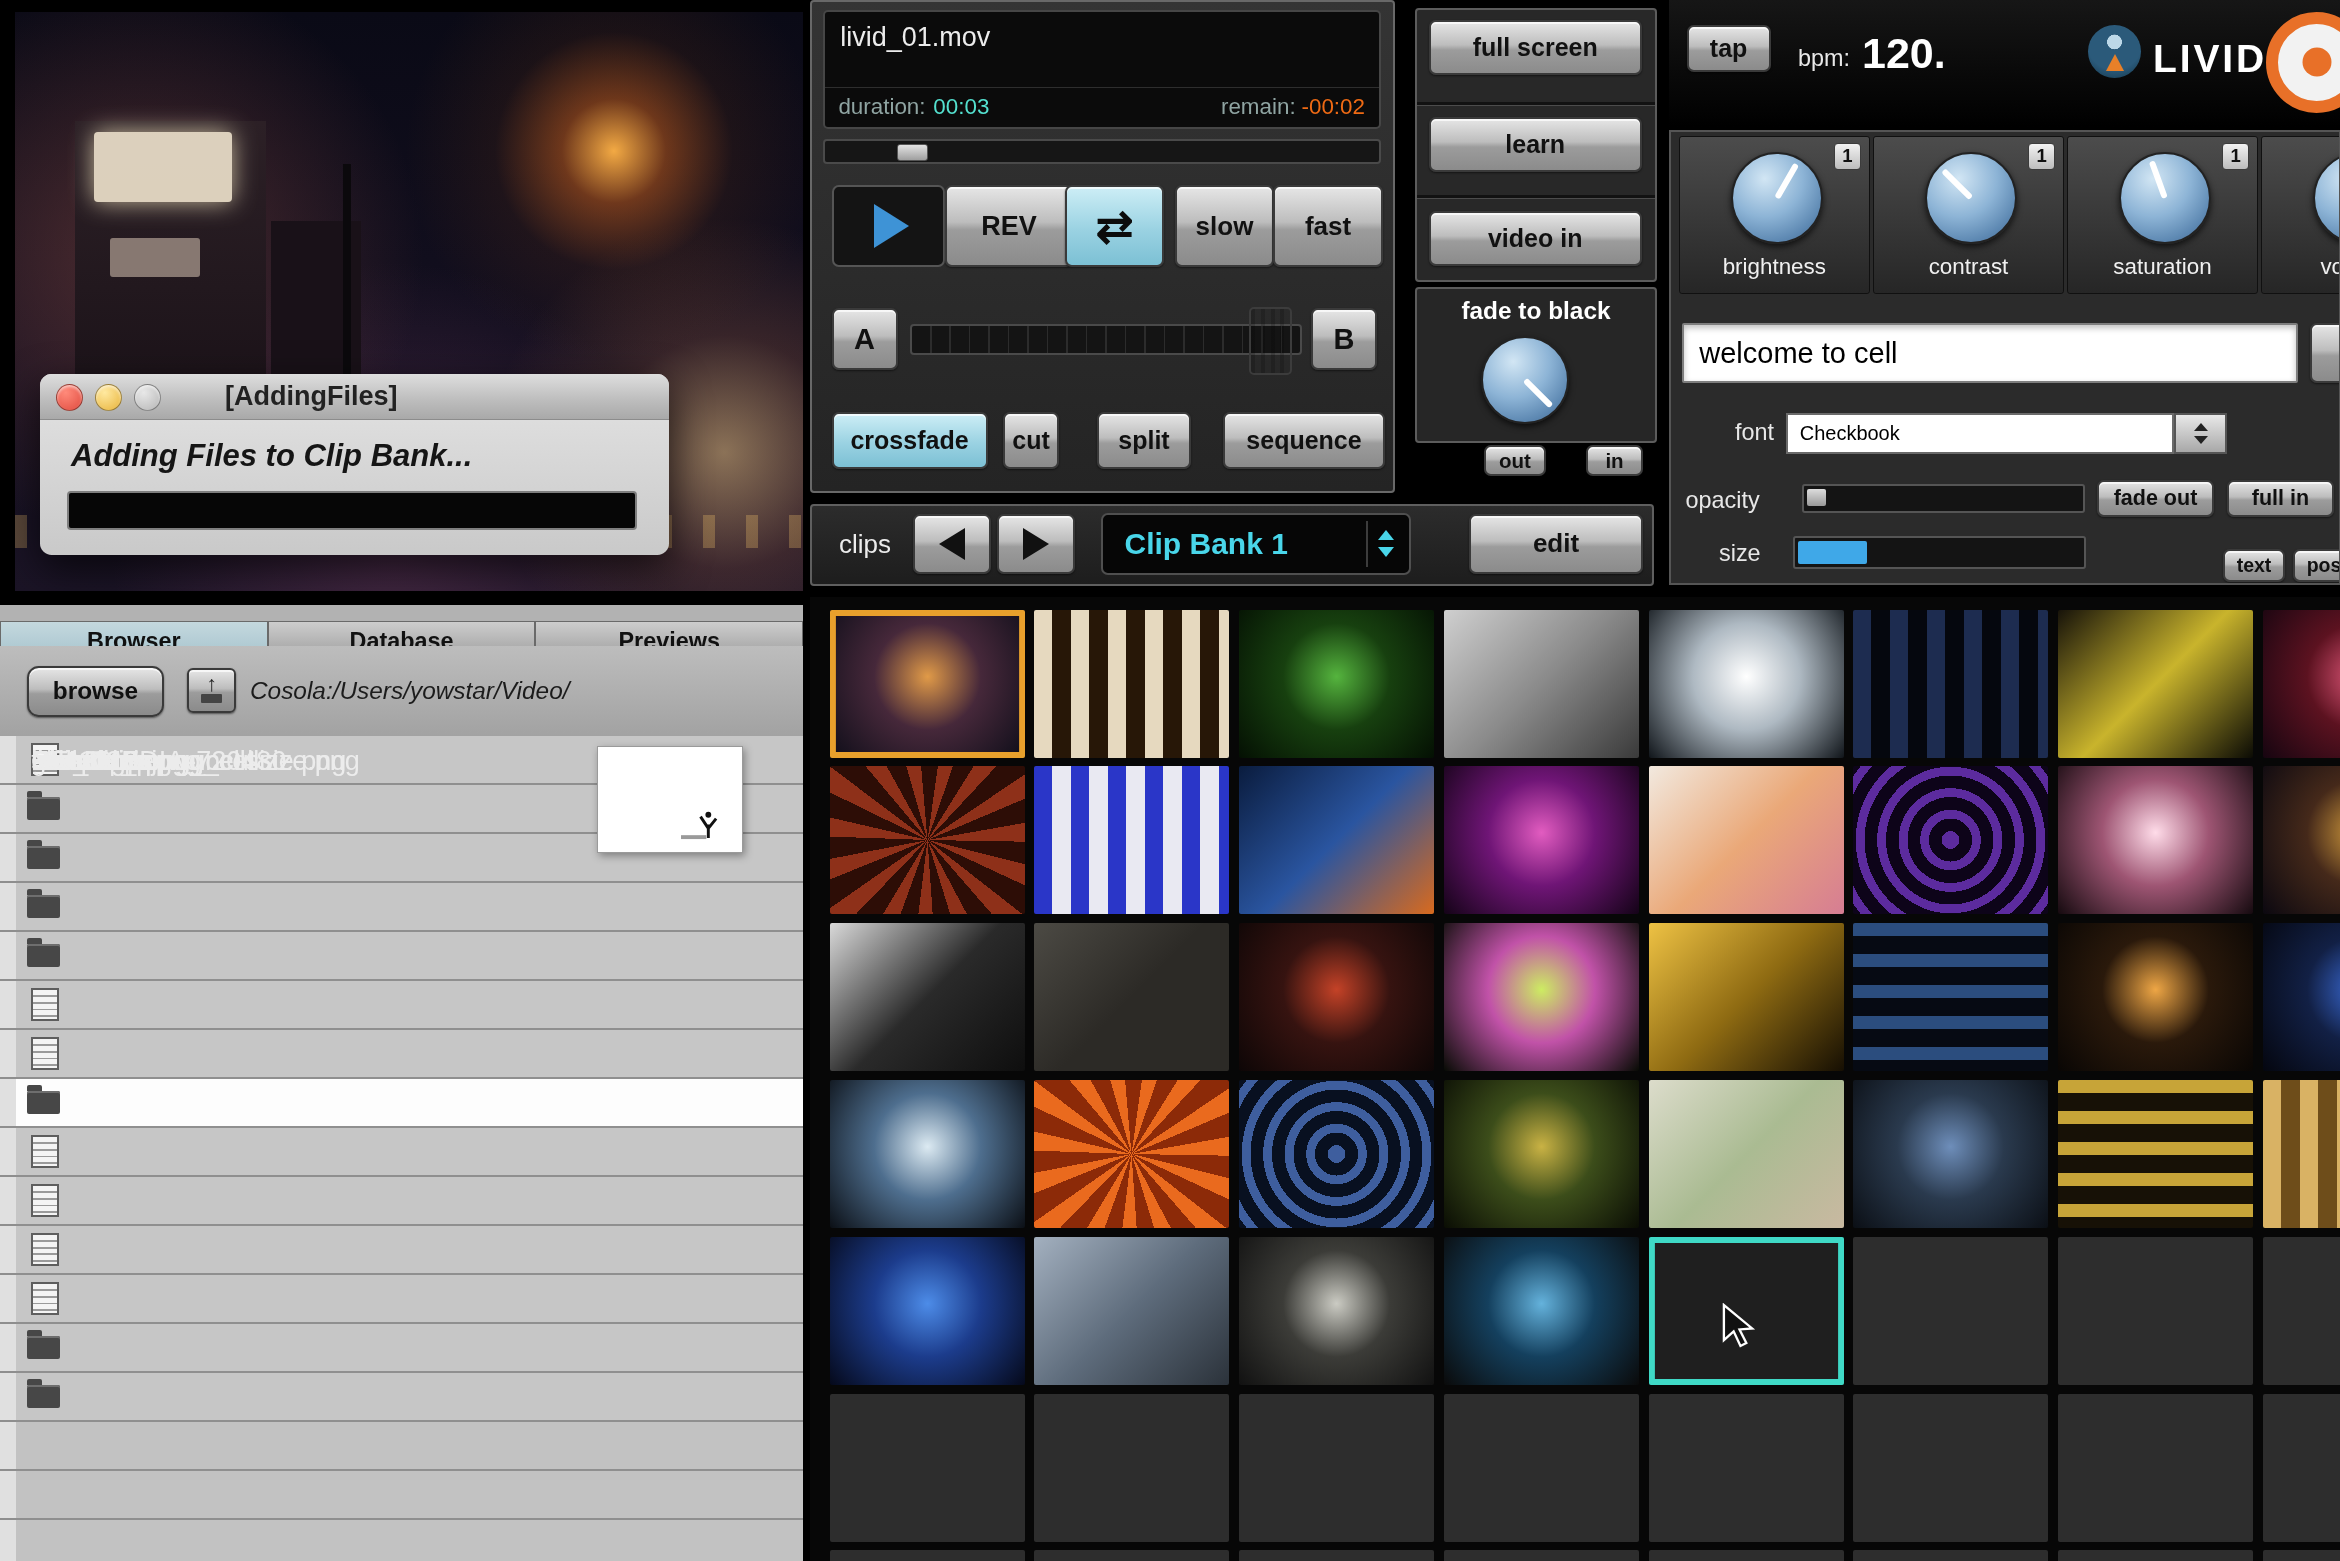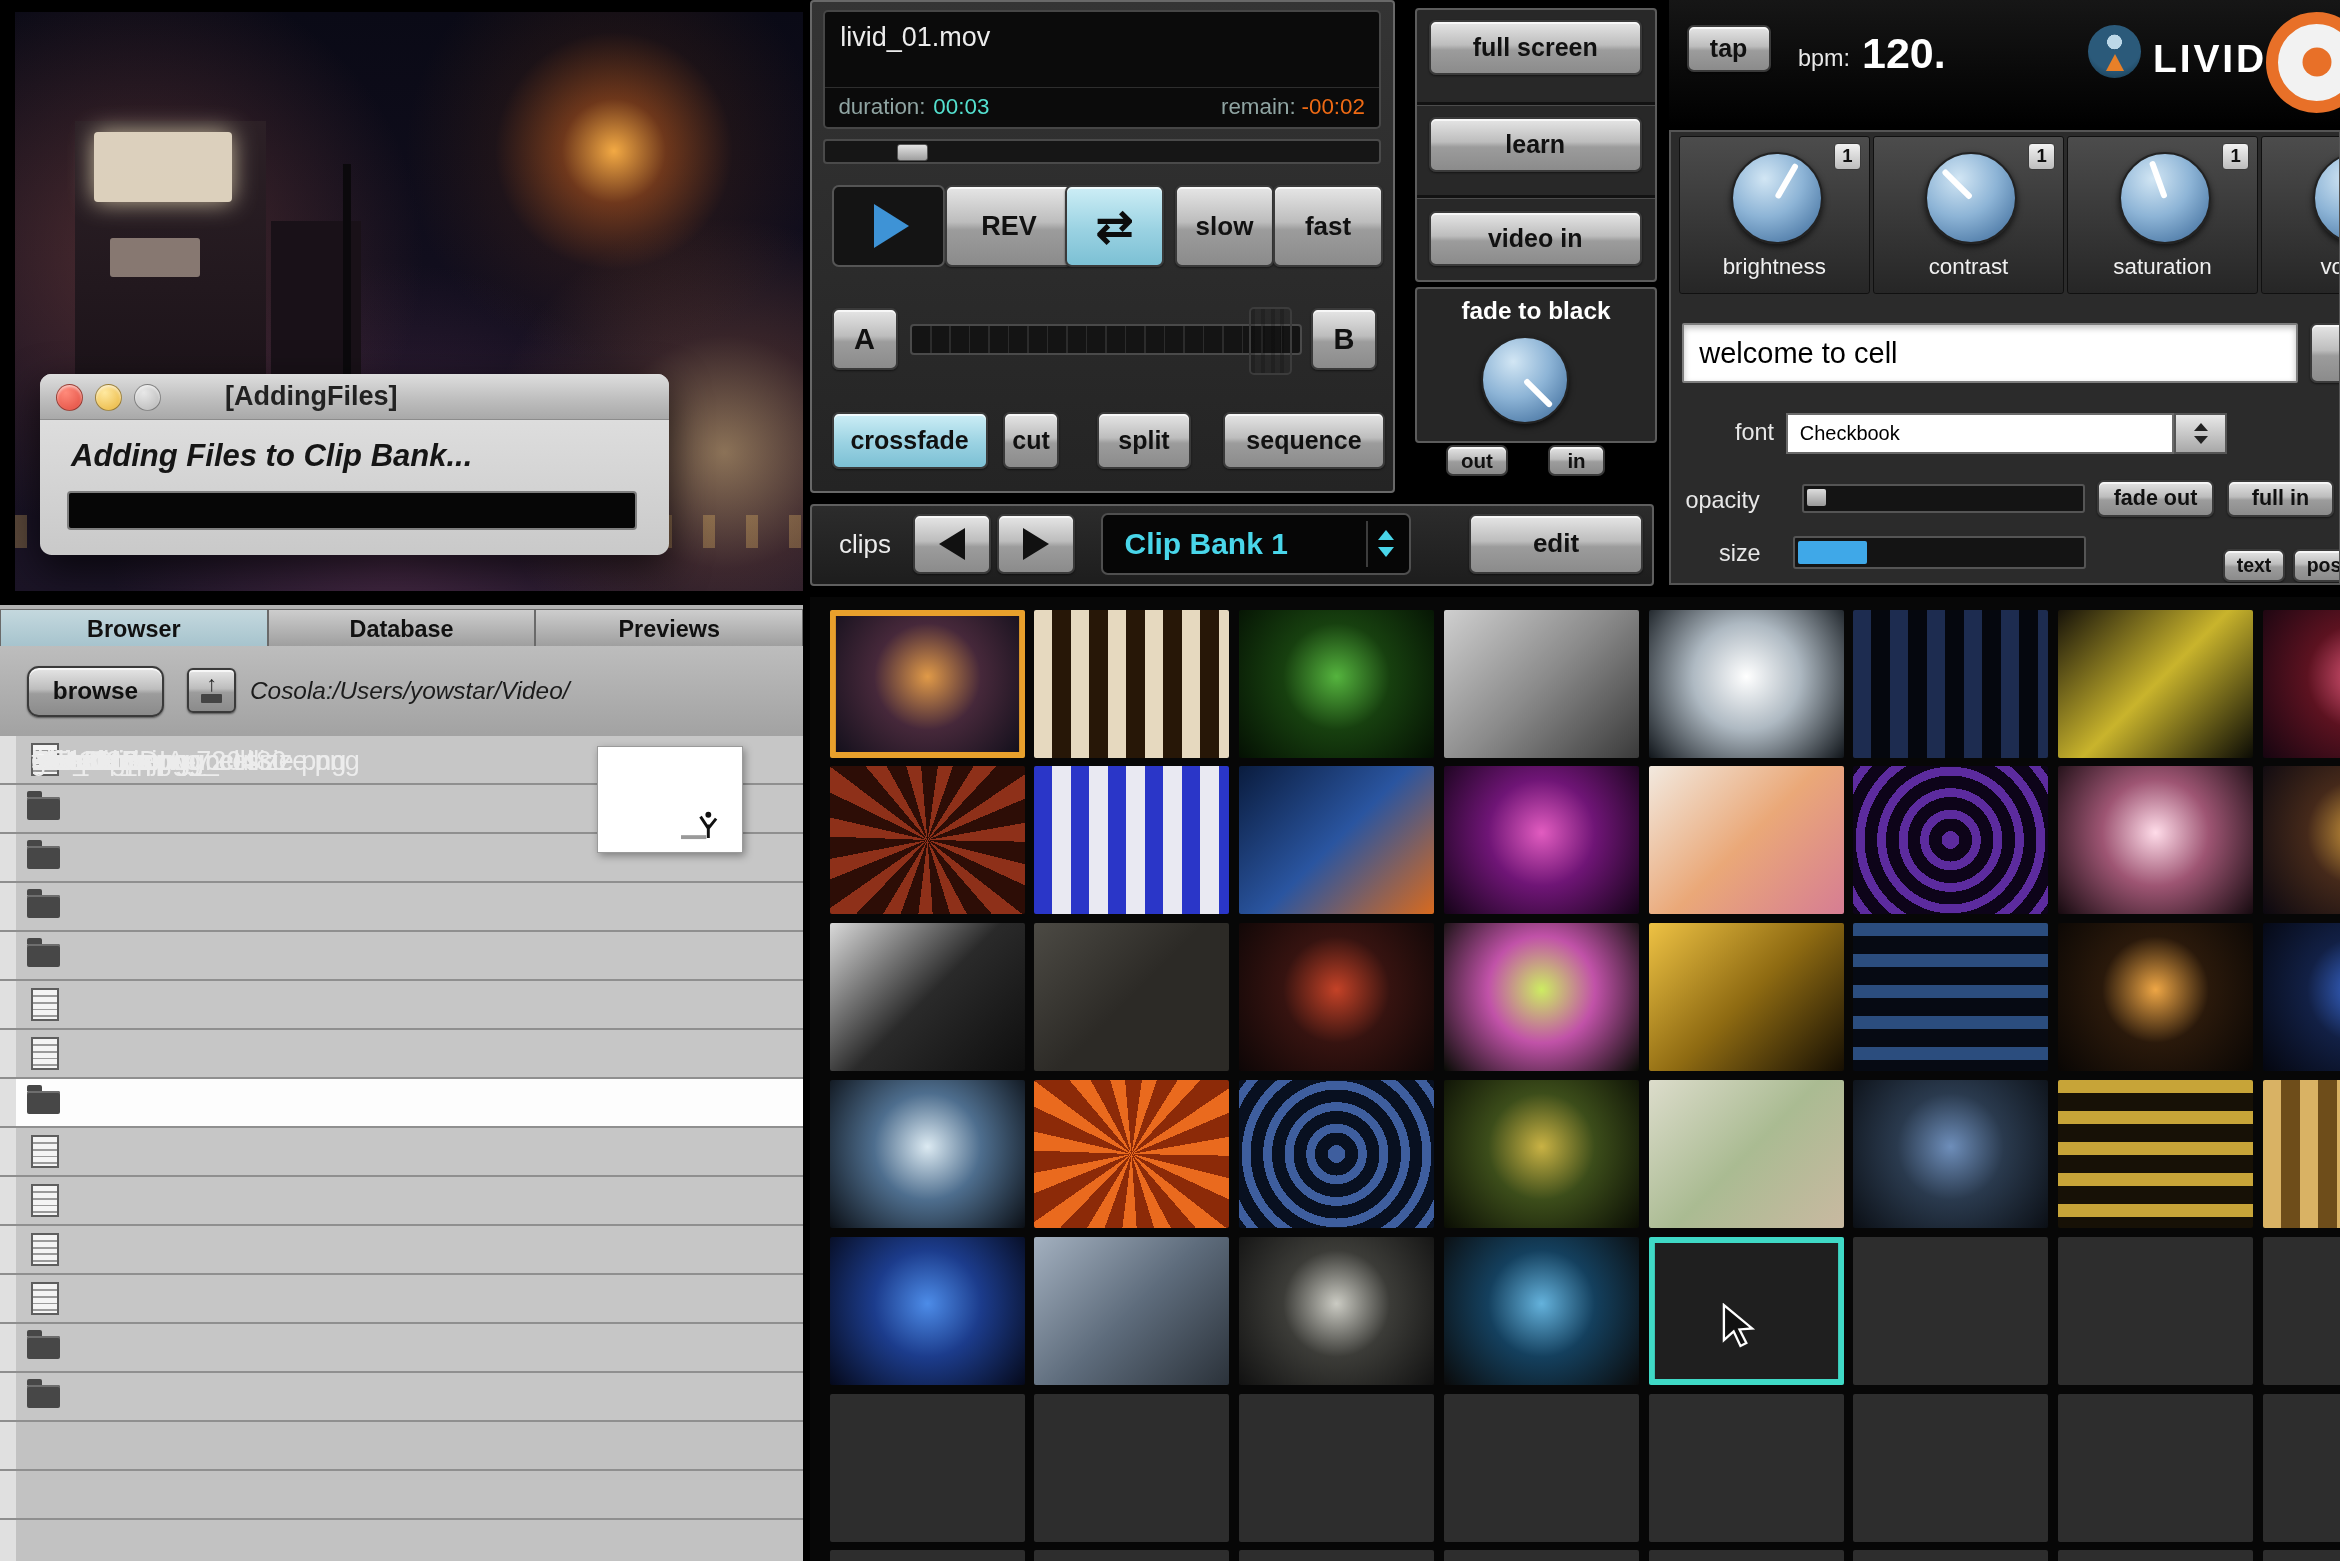--- a/index.html
+++ b/index.html
@@ -110,21 +110,21 @@
 
   
   .fadepanel{left:1415px;top:287px;width:242px;height:156px;background:#262626;border:2.9px solid #5c5c5c;border-radius:3.9px;}
   .fadelabel{position:absolute;left:0;top:7.8px;width:100%;text-align:center;font-size:24.4px;font-weight:bold;color:#fff;}
   .knob{position:absolute;border-radius:50%;border:2.9px solid #222;
         background:radial-gradient(circle at 36% 28%,#d2e6f4 0%,#8db4d6 45%,#5d88b2 75%,#41638a 100%);
         box-shadow:0 2.9px 6.8px rgba(0,0,0,.65);}
   .kptr{position:absolute;left:50%;top:50%;width:5.9px;height:44%;background:#fff;border-radius:2.9px;
         transform-origin:50% 0;transform:translateX(-50%);}
   .fade-knob{left:64px;top:47px;width:84px;height:84px;}
-  .fsmall{top:156px;width:62px;height:31px;font-size:20.5px;}
+  .fsmall{top:156px;width:62px;height:31px;font-size:20.5px;margin-left:38px;}
   .fsmall.outb{left:29px;} .fsmall.inb{left:131px;width:57px;}
 
   
   .topbar{left:1669px;top:0;width:672px;height:127px;background:linear-gradient(180deg,#161616,#000);overflow:hidden;}
   .tapbtn{left:17.6px;top:25px;width:84px;height:47px;font-size:25px;}
   .bpmlabel{position:absolute;left:129px;top:45px;font-size:23.4px;color:#e8e8e8;}
   .bpmval{position:absolute;left:193px;top:29px;font-size:43px;font-weight:bold;color:#fff;}
   .brandicon{position:absolute;left:419px;top:25px;width:53px;height:53px;border-radius:50%;
              background:radial-gradient(circle at 50% 32%,#bcd8e8 0 16%,#2b5a7a 17% 62%,#123448 100%);}
   .brandicon::after{content:"";position:absolute;left:50%;bottom:6.8px;transform:translateX(-50%);
@@ -163,21 +163,21 @@
   .sizefill{position:absolute;left:2.9px;top:2.9px;height:23.4px;border-radius:2px;}
   .smallbtn{height:37px;font-size:21.5px;}
   .fadeoutb{left:426px;top:348px;width:117px;}
   .fadeinb{left:556px;top:348px;width:107px;}
   .tinybtn{height:33px;font-size:19.5px;}
   .textb{left:552px;top:417px;width:62px;}
   .posb{left:622px;top:417px;width:62px;}
 
   
   .browser{left:0;top:605px;width:803px;height:957px;background:#b2b2b2;overflow:hidden;}
-  .tabbar{position:absolute;left:0;top:4px;width:100%;height:41px;display:flex;}
+  .tabbar{position:absolute;left:0;top:16px;width:100%;height:41px;display:flex;}
   .tab{flex:1;display:flex;align-items:center;justify-content:center;font-size:23.4px;font-weight:bold;color:#111;
        background:linear-gradient(180deg,#cdcdcd,#9b9b9b);border:1px solid #6a6a6a;cursor:pointer;box-sizing:border-box;}
   .tab.active{background:linear-gradient(180deg,#c4d8de,#a4c2cc);}
   .toolbar{position:absolute;left:0;top:41px;width:100%;height:90px;background:linear-gradient(180deg,#bdbdbd,#a2a2a2);
            border-bottom:2px solid #7e7e7e;}
   .browsebtn{left:27px;top:19.5px;width:137px;height:51px;border-radius:11.7px;font-size:24.4px;}
   .upbtn{left:187px;top:21.5px;width:49px;height:45px;border-radius:5.9px;font-size:23.4px;flex-direction:column;gap:1px;}
   .upbtn .uparrow{font-size:21.5px;font-weight:bold;line-height:15.6px;color:#222;}
   .upbtn .folderbase{width:21.5px;height:8.8px;background:#444;border-radius:1px;}
   .pathtext{position:absolute;left:250px;top:31px;font-size:24.4px;font-style:italic;color:#1c1c1c;}

